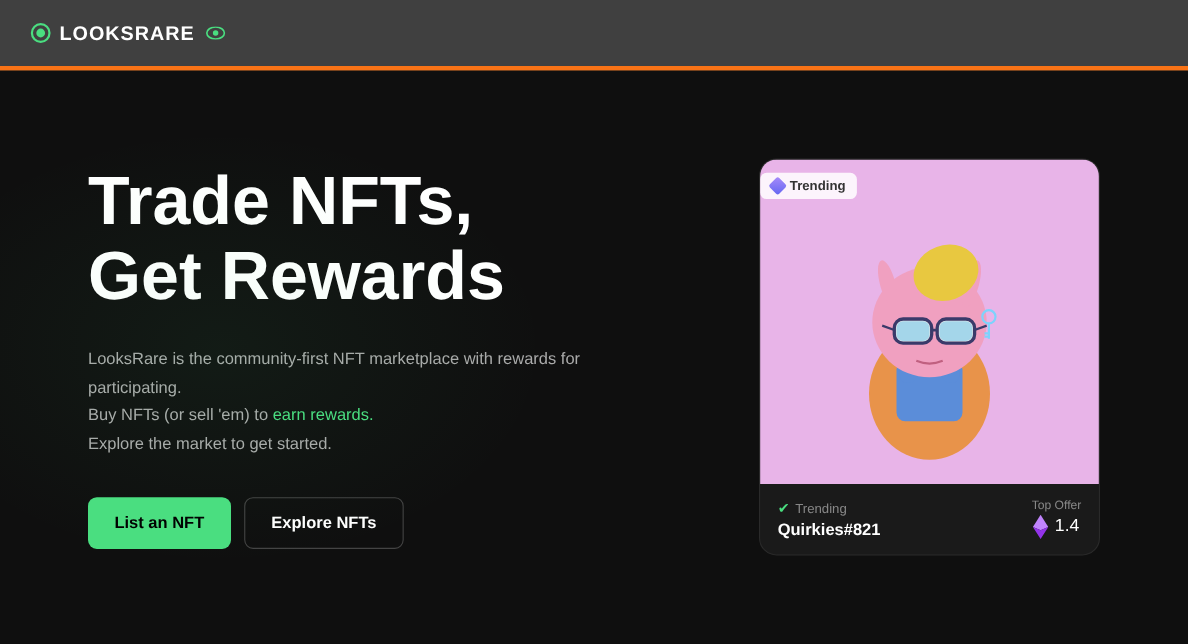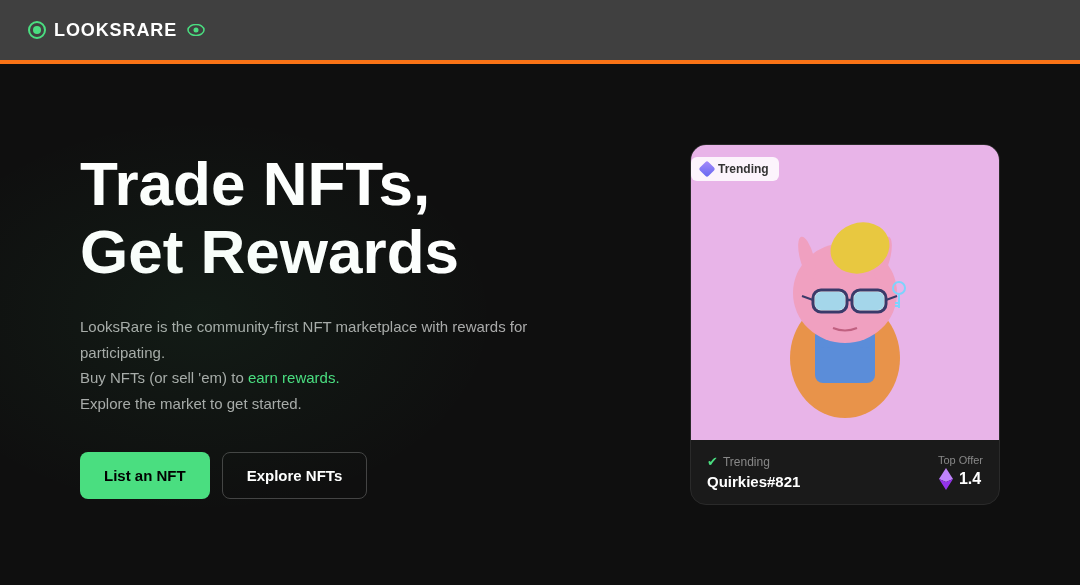--- a/index.html
+++ b/index.html
@@ -283,21 +283,21 @@
       font-size: 11px;
       color: #888;
       margin-bottom: 4px;
     }
 
     .price-value {
       display: flex;
       align-items: center;
       gap: 5px;
       font-size: 16px;
-      font-weight: 700;
+      font-weight: 400;
       color: #fff;
     }
 
     .eth-icon {
       width: 16px;
       height: 16px;
       display: flex;
       align-items: center;
       justify-content: center;
     }

